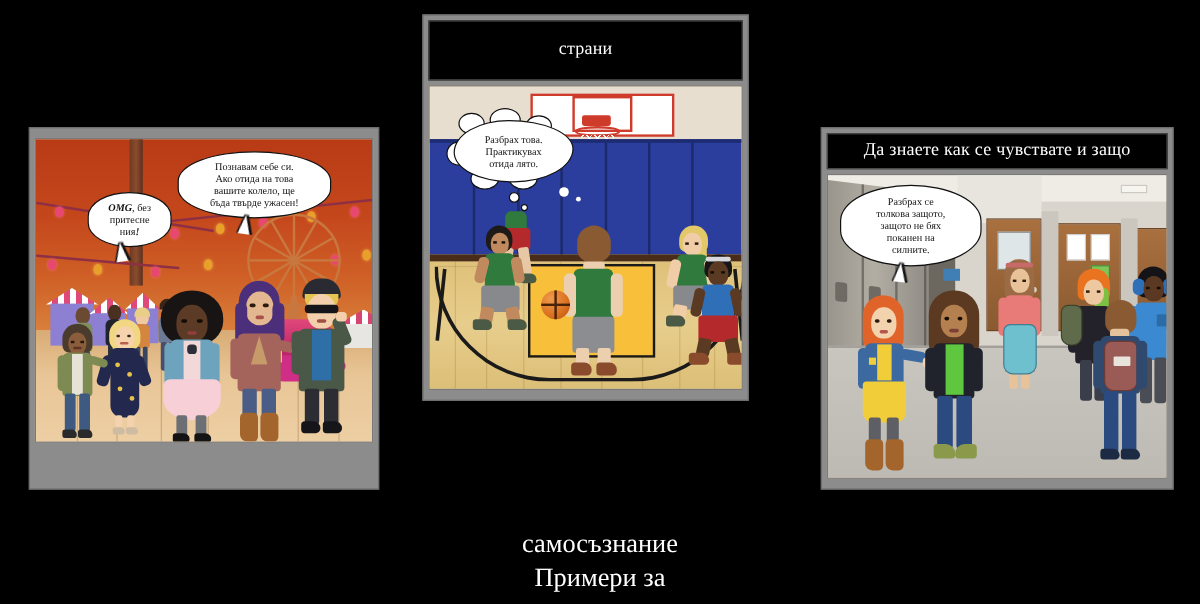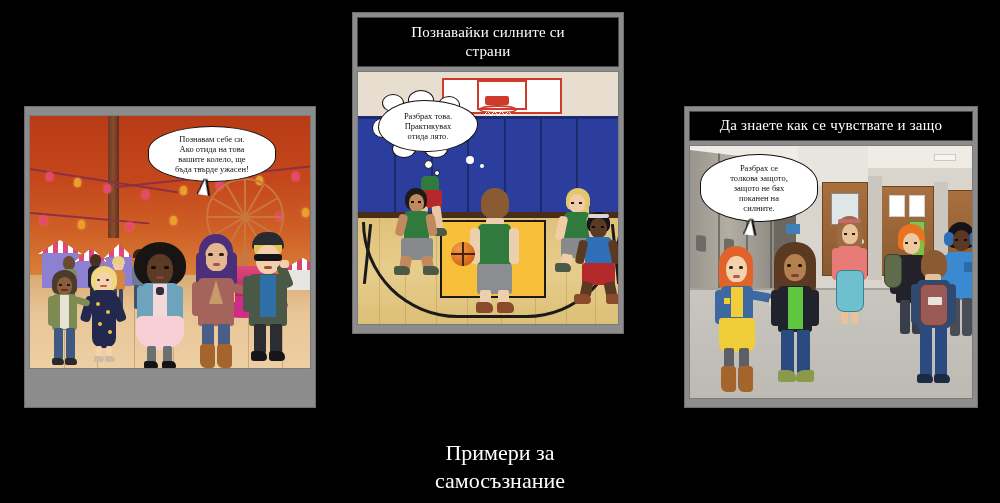--- a/index.html
+++ b/index.html
@@ -328,39 +328,46 @@
           <div class="abs" style="left:18px; top:43px; width:16px; height:42px; background:#2f6fa8;"></div>
           <div class="arm" style="left:1px; top:44px; width:11px; height:36px; background:#4a5847;"></div>
           <div class="arm" style="left:38px; top:32px; width:10px; height:24px; background:#4a5847; transform:rotate(-22deg);"></div>
           <div class="abs" style="left:38px; top:28px; width:9px; height:8px; background:#f3d0ab; border-radius:3px;"></div>
           <div class="leg" style="left:12px; top:92px; width:12px; height:30px; background:#2c2c33;"></div>
           <div class="leg" style="left:28px; top:92px; width:12px; height:30px; background:#2c2c33;"></div>
           <div class="shoe" style="left:9px; top:119px; width:16px; height:10px; background:#16161a;"></div>
           <div class="shoe" style="left:27px; top:119px; width:16px; height:10px; background:#16161a;"></div>
         </div>
 
+        <div class="balloon oval" style="left:43px; top:44px; width:70px; height:46px; display:flex; align-items:center; justify-content:center;">
+          <div>
+            <div><span class="bold-it">OMG</span><span>, без</span></div>
+            <div>притеснe</div>
+            <div>ния<span class="bold-it">!</span></div>
+          </div>
+          <div class="tail" style="left:22px; bottom:-13px; transform:rotate(172deg);"></div>
+        </div>
 
         <div class="balloon oval" style="left:118px; top:10px; width:128px; height:56px; display:flex; align-items:center; justify-content:center;">
           <div>
             <div>Познавам себе си.</div>
             <div>Ако отида на това</div>
             <div>вашите колело, ще</div>
             <div>бъда твърде ужасен!</div>
           </div>
           <div class="tail" style="left:50px; bottom:-14px; transform:rotate(188deg);"></div>
         </div>
 
       </div>
     </div>
   </div>
 
   <div class="panel" id="panel2" style="left:352px; top:12px; width:272px; height:322px;">
     <div class="frame">
       <div class="titlebar" style="height:50px; display:flex; flex-direction:column; align-items:center; justify-content:center;">
-        <div>Познавайки силните си</div>
         <div>страни</div>
       </div>
 
       <div class="scene" style="height:254px;">
         <div class="gymwall"></div>
 
         <div class="backboard" style="left:84px; top:6px; width:120px; height:36px;">
           <div class="bbinner" style="left:33px; top:0; width:50px; height:30px;"></div>
         </div>
         <div class="rimbox" style="left:127px; top:24px; width:24px; height:9px;"></div>
@@ -625,17 +632,17 @@
             <div>силните.</div>
           </div>
           <div class="tail" style="left:44px; bottom:-14px; transform:rotate(186deg);"></div>
         </div>
 
       </div>
     </div>
   </div>
 
   <div id="caption">
+    <div>самосъзнание</div>
     <div>Примери за</div>
-    <div>самосъзнание</div>
   </div>
 
 </div>
 
 </body></html>

